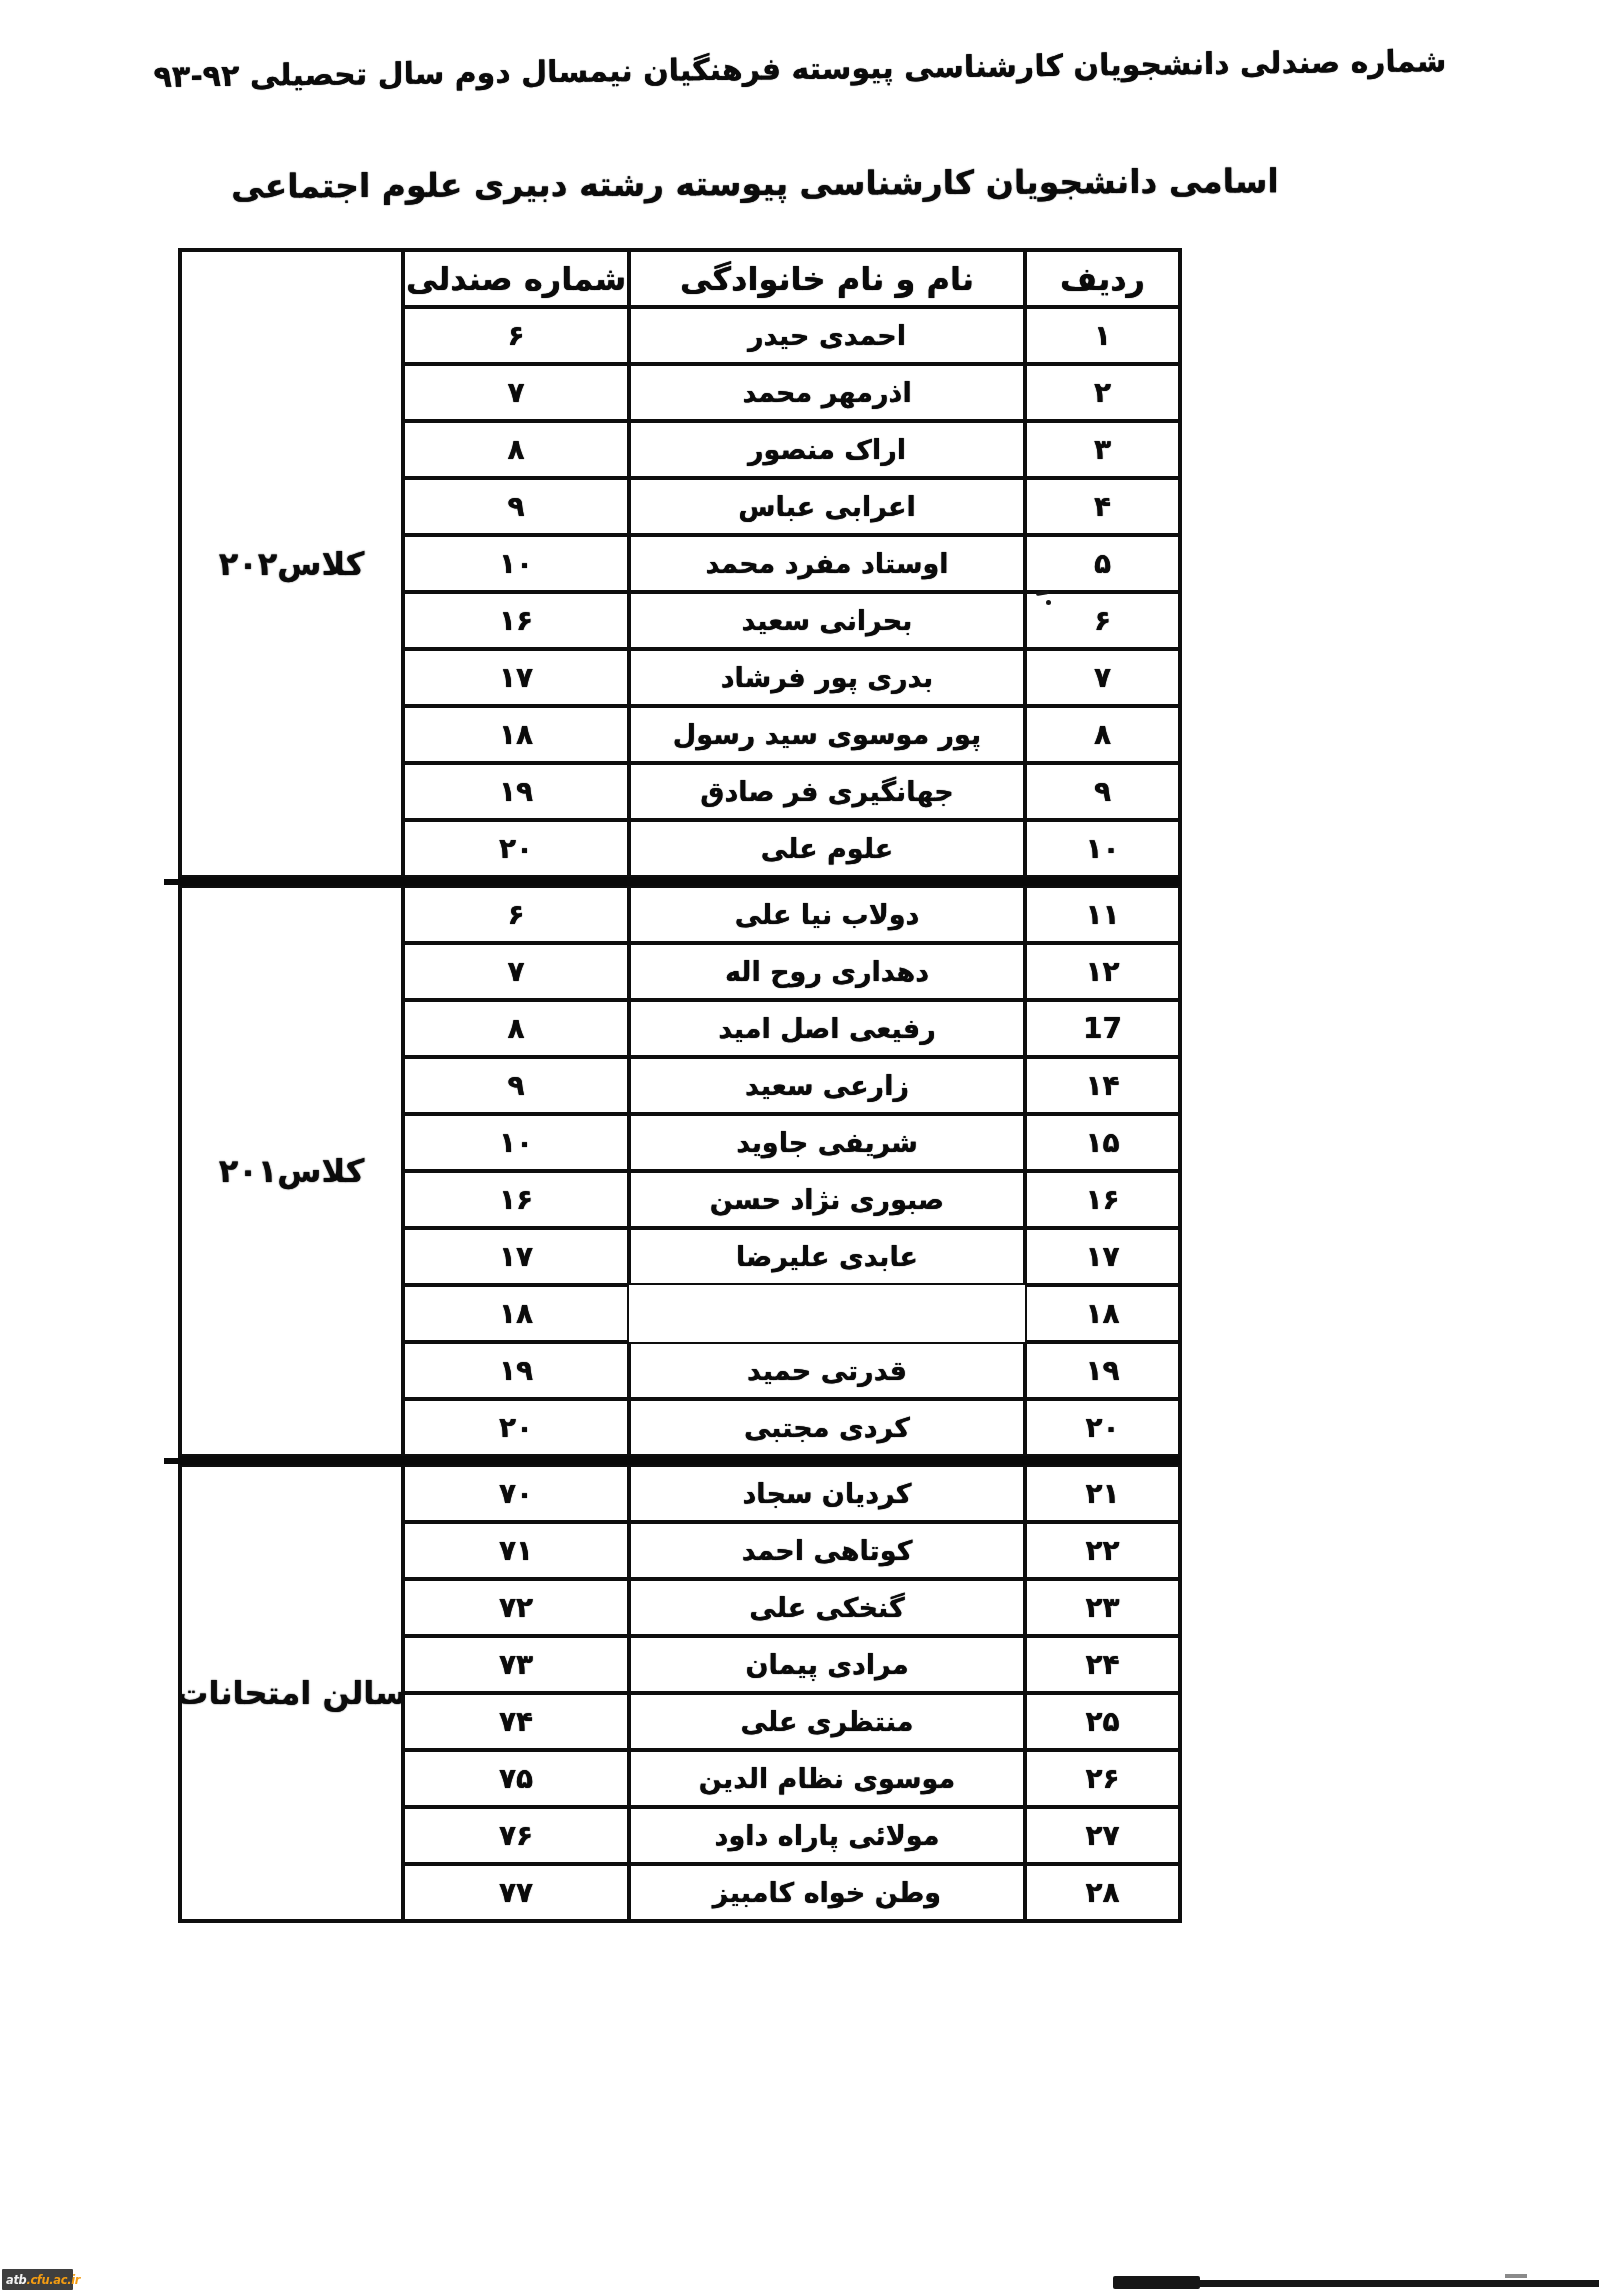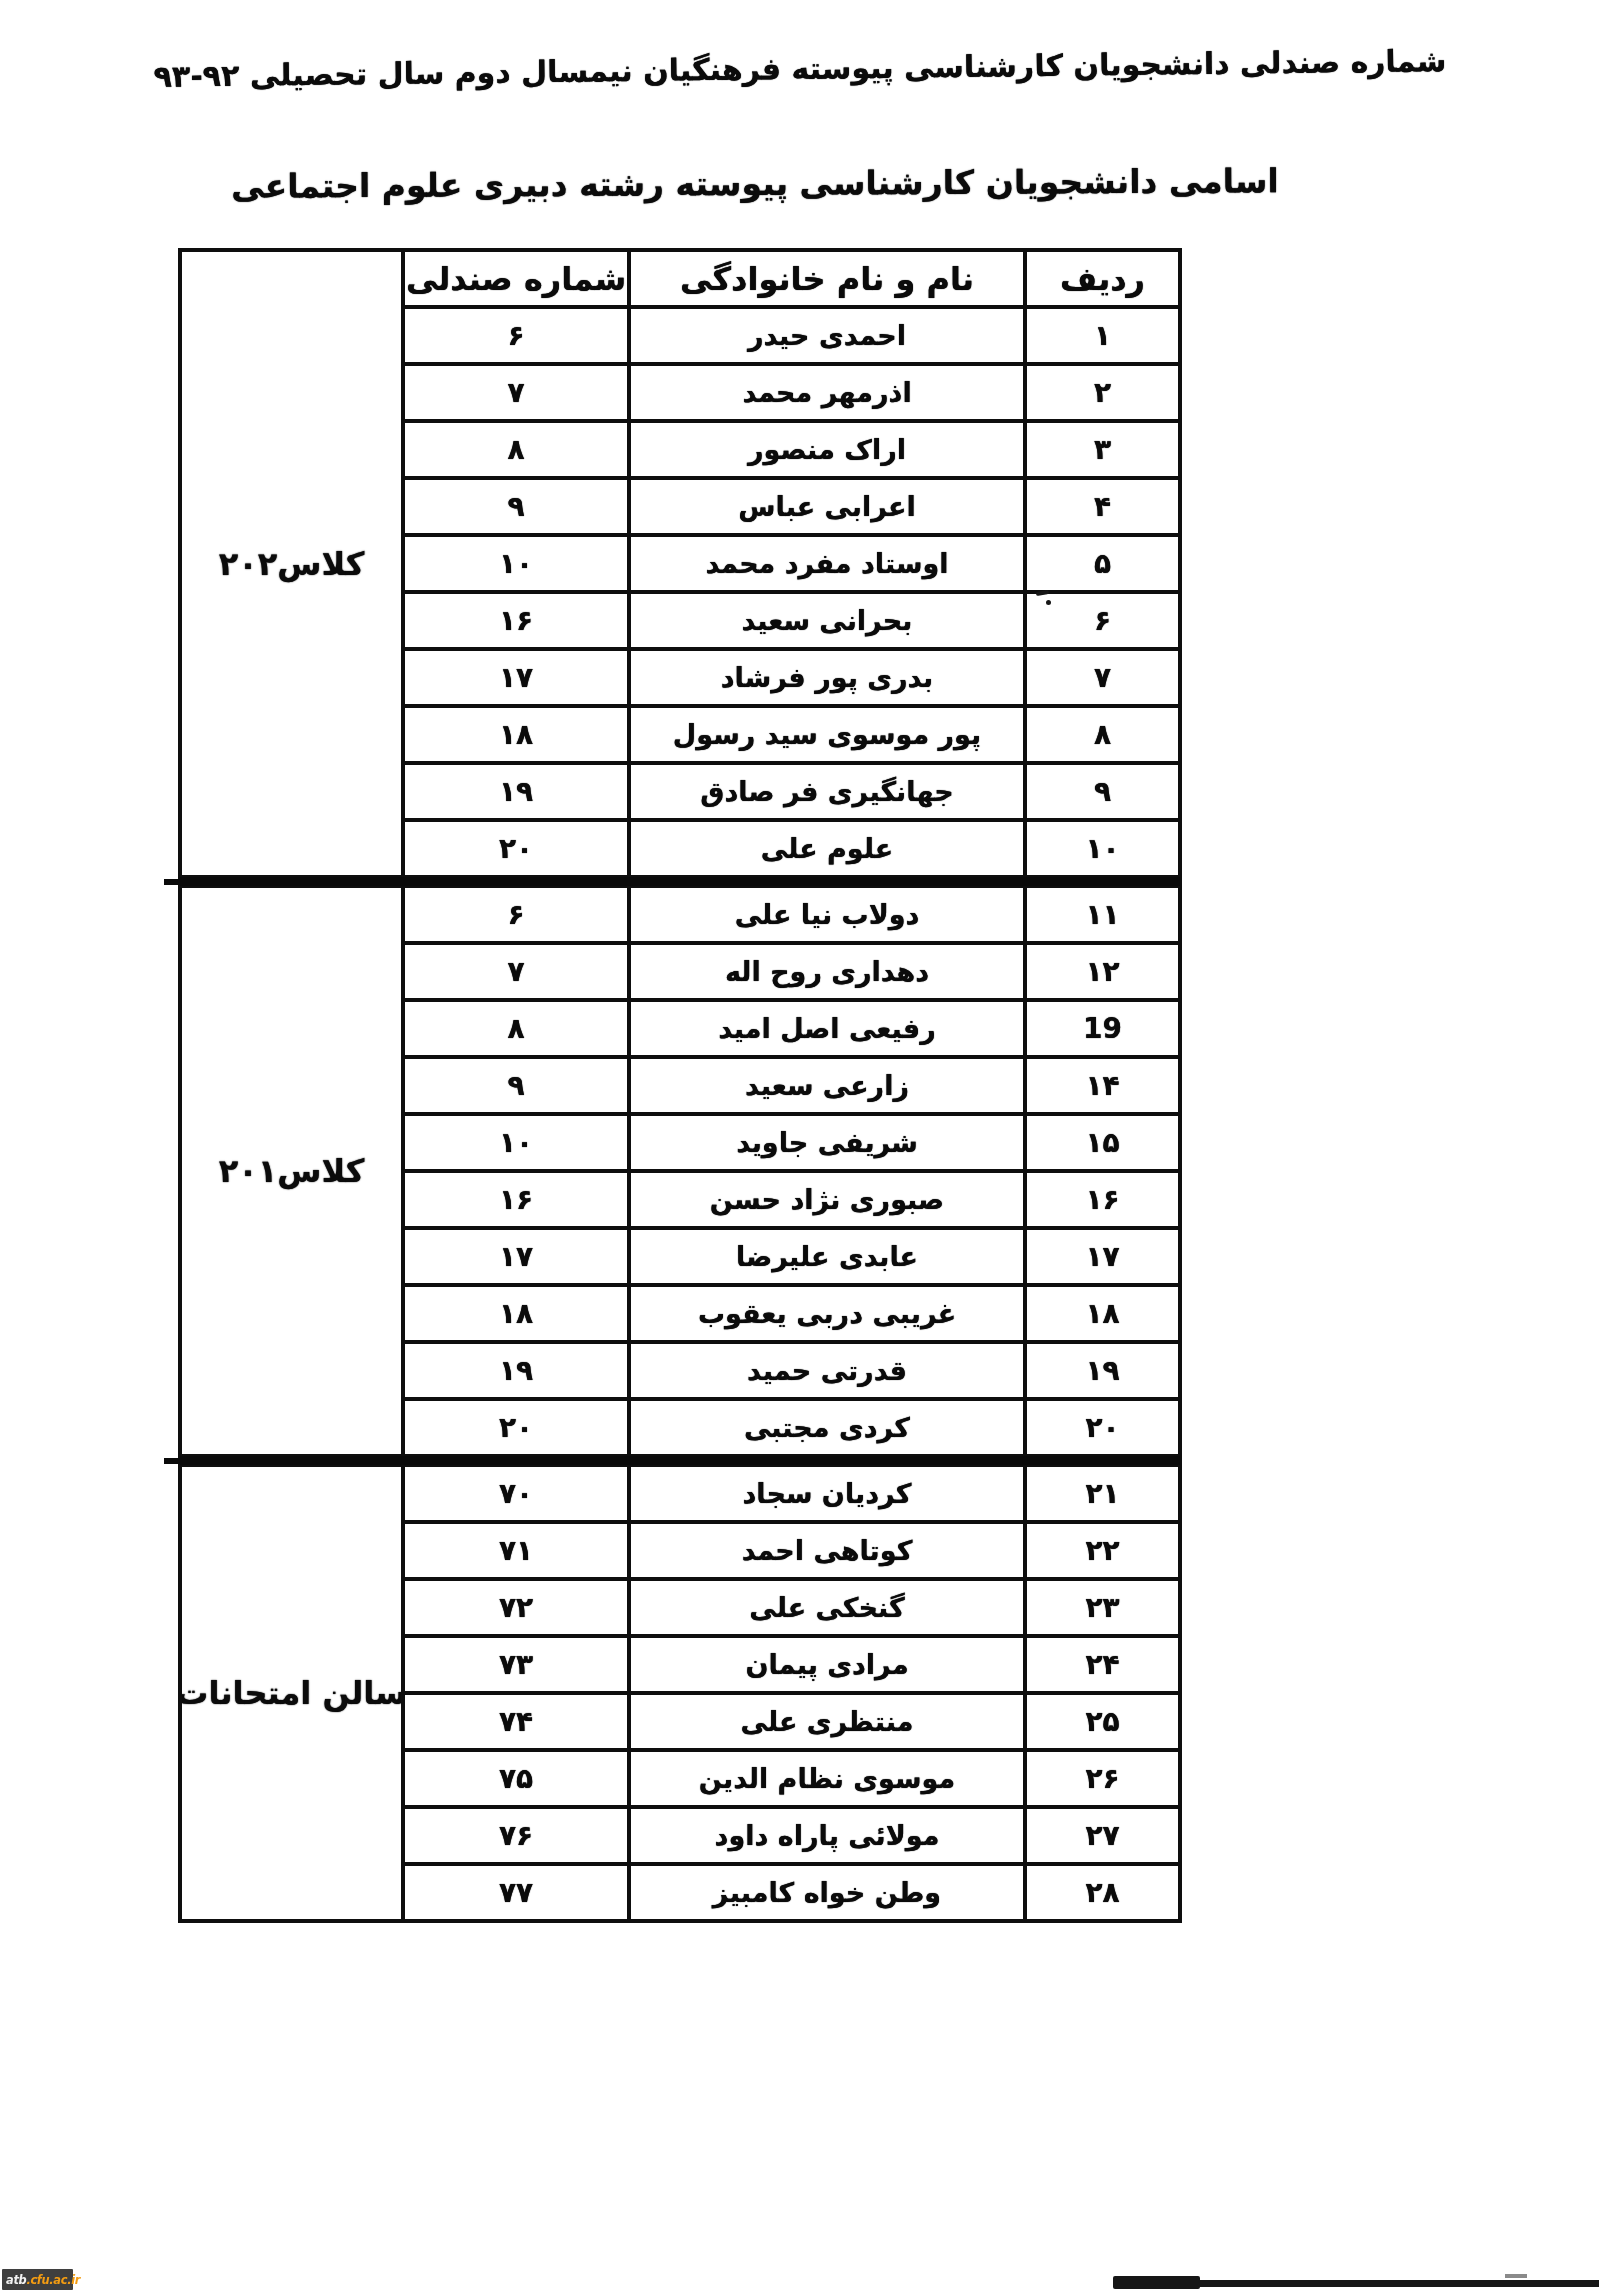--- a/index.html
+++ b/index.html
@@ -137,37 +137,36 @@
       <div class="cell num" style="grid-area: 10 / 3;">۱۹</div>
       <div class="cell num" style="grid-area: 11 / 1;">۱۰</div>
       <div class="cell name" style="grid-area: 11 / 2;">علوم علی</div>
       <div class="cell num" style="grid-area: 11 / 3;">۲۰</div>
       <div class="cell num" style="grid-area: 13 / 1;">۱۱</div>
       <div class="cell name" style="grid-area: 13 / 2;">دولاب نیا علی</div>
       <div class="cell num" style="grid-area: 13 / 3;">۶</div>
       <div class="cell num" style="grid-area: 14 / 1;">۱۲</div>
       <div class="cell name" style="grid-area: 14 / 2;">دهداری روح اله</div>
       <div class="cell num" style="grid-area: 14 / 3;">۷</div>
-      <div class="cell num" style="grid-area: 15 / 1;">19</div>
+      <div class="cell num" style="grid-area: 15 / 1;">17</div>
       <div class="cell name" style="grid-area: 15 / 2;">رفیعی اصل امید</div>
       <div class="cell num" style="grid-area: 15 / 3;">۸</div>
       <div class="cell num" style="grid-area: 16 / 1;">۱۴</div>
       <div class="cell name" style="grid-area: 16 / 2;">زارعی سعید</div>
       <div class="cell num" style="grid-area: 16 / 3;">۹</div>
       <div class="cell num" style="grid-area: 17 / 1;">۱۵</div>
       <div class="cell name" style="grid-area: 17 / 2;">شریفی جاوید</div>
       <div class="cell num" style="grid-area: 17 / 3;">۱۰</div>
       <div class="cell num" style="grid-area: 18 / 1;">۱۶</div>
       <div class="cell name" style="grid-area: 18 / 2;">صبوری نژاد حسن</div>
       <div class="cell num" style="grid-area: 18 / 3;">۱۶</div>
       <div class="cell num" style="grid-area: 19 / 1;">۱۷</div>
       <div class="cell name" style="grid-area: 19 / 2;">عابدی علیرضا</div>
       <div class="cell num" style="grid-area: 19 / 3;">۱۷</div>
       <div class="cell num" style="grid-area: 20 / 1;">۱۸</div>
-      <div class="cell name" style="grid-area: 20 / 2;">غریبی دربی یعقوب</div>
       <div class="cell num" style="grid-area: 20 / 3;">۱۸</div>
       <div class="cell num" style="grid-area: 21 / 1;">۱۹</div>
       <div class="cell name" style="grid-area: 21 / 2;">قدرتی حمید</div>
       <div class="cell num" style="grid-area: 21 / 3;">۱۹</div>
       <div class="cell num" style="grid-area: 22 / 1;">۲۰</div>
       <div class="cell name" style="grid-area: 22 / 2;">کردی مجتبی</div>
       <div class="cell num" style="grid-area: 22 / 3;">۲۰</div>
       <div class="cell num" style="grid-area: 24 / 1;">۲۱</div>
       <div class="cell name" style="grid-area: 24 / 2;">کردیان سجاد</div>
       <div class="cell num" style="grid-area: 24 / 3;">۷۰</div>

